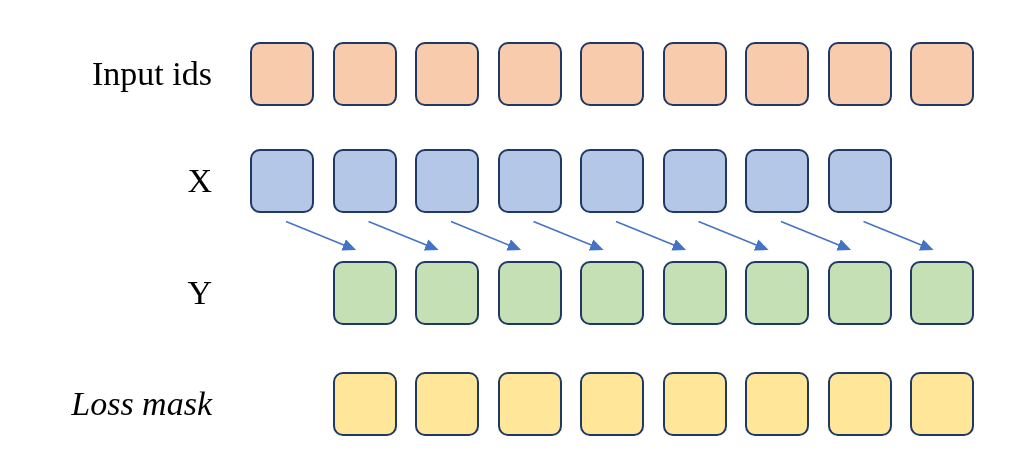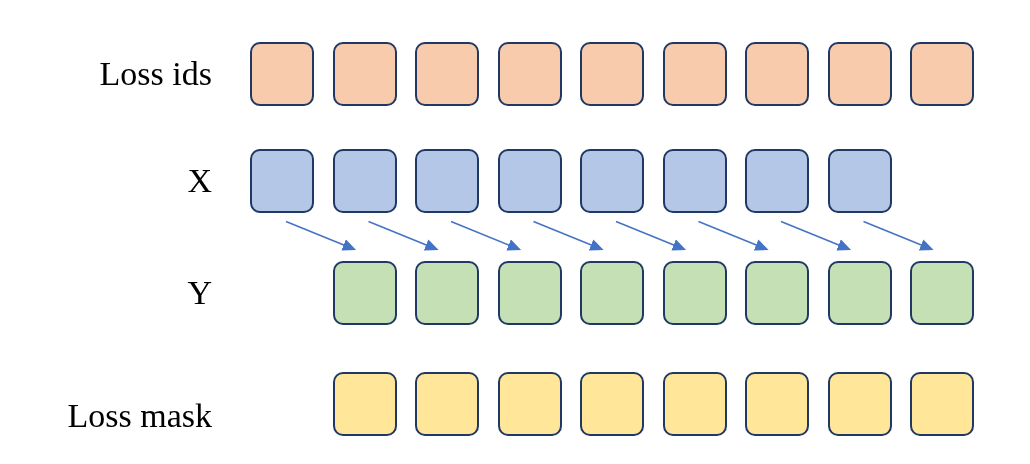--- a/index.html
+++ b/index.html
@@ -34,21 +34,21 @@
     padding-right: 4px;
     box-sizing: border-box;
     font-size: 34px;
     color: #000000;
     white-space: nowrap;
     line-height: 1;
   }
   .label-0 { top: 42px; }
   .label-1 { top: 149px; }
   .label-2 { top: 261px; }
-  .label-3 { top: 384px; }
+  .label-3 { top: 372px; font-style: italic; }
   .sq {
     position: absolute;
     width: 64px;
     height: 64px;
     box-sizing: border-box;
     border: 2.5px solid var(--border-color, #1F3864);
     border-radius: 10px;
   }
 </style>
 </head>
@@ -66,21 +66,21 @@
         <line x1="368.5" y1="221.5" x2="427.5" y2="245.5" stroke="#4472C4" stroke-width="1.5" marker-end="url(#arrowhead)"></line>
         <line x1="451" y1="221.5" x2="510" y2="245.5" stroke="#4472C4" stroke-width="1.5" marker-end="url(#arrowhead)"></line>
         <line x1="533.5" y1="221.5" x2="592.5" y2="245.5" stroke="#4472C4" stroke-width="1.5" marker-end="url(#arrowhead)"></line>
         <line x1="616" y1="221.5" x2="675" y2="245.5" stroke="#4472C4" stroke-width="1.5" marker-end="url(#arrowhead)"></line>
         <line x1="698.5" y1="221.5" x2="757.5" y2="245.5" stroke="#4472C4" stroke-width="1.5" marker-end="url(#arrowhead)"></line>
         <line x1="781" y1="221.5" x2="840" y2="245.5" stroke="#4472C4" stroke-width="1.5" marker-end="url(#arrowhead)"></line>
         <line x1="863.5" y1="221.5" x2="922.5" y2="245.5" stroke="#4472C4" stroke-width="1.5" marker-end="url(#arrowhead)"></line>
       </g>
   </svg>
 
-  <div class="row-label label-0">Loss ids</div>
+  <div class="row-label label-0">Input ids</div>
   <div class="row-label label-1">X</div>
   <div class="row-label label-2">Y</div>
   <div class="row-label label-3">Loss mask</div>
 <div class="sq" style="left: 250px; top: 42px; background: rgb(248, 203, 173);"></div>
     <div class="sq" style="left: 332.5px; top: 42px; background: rgb(248, 203, 173);"></div>
     <div class="sq" style="left: 415px; top: 42px; background: rgb(248, 203, 173);"></div>
     <div class="sq" style="left: 497.5px; top: 42px; background: rgb(248, 203, 173);"></div>
     <div class="sq" style="left: 580px; top: 42px; background: rgb(248, 203, 173);"></div>
     <div class="sq" style="left: 662.5px; top: 42px; background: rgb(248, 203, 173);"></div>
     <div class="sq" style="left: 745px; top: 42px; background: rgb(248, 203, 173);"></div>

